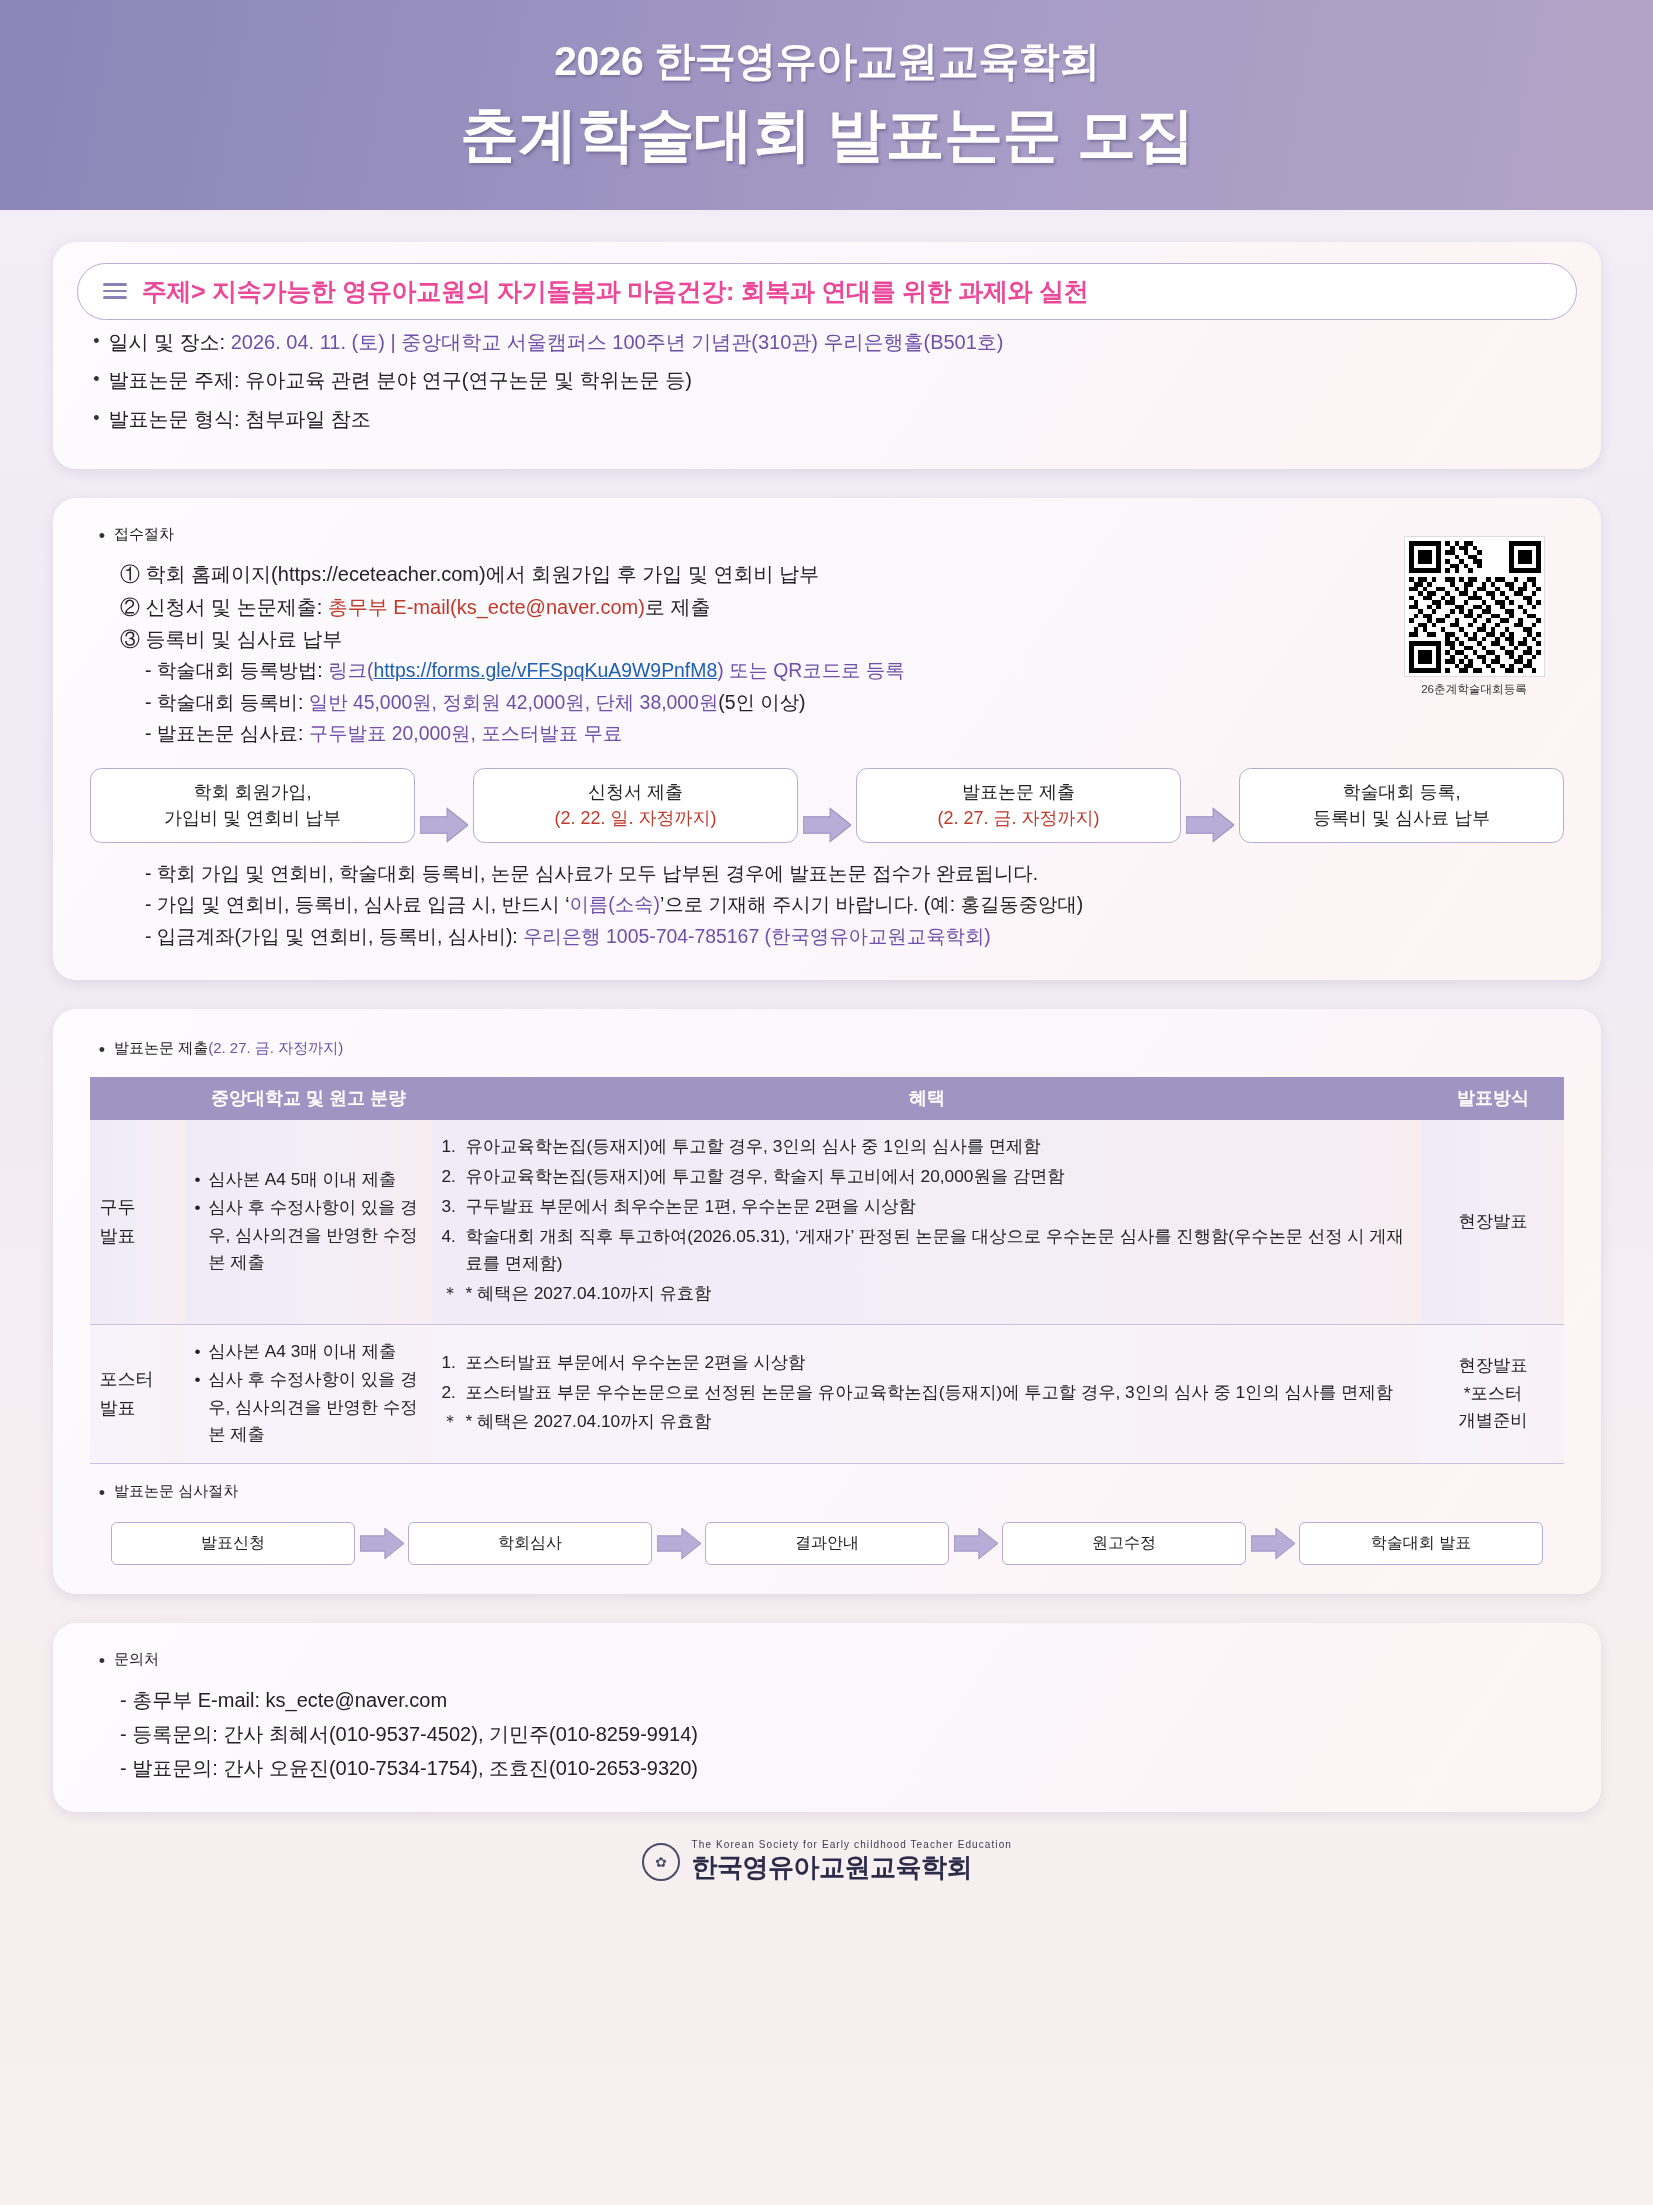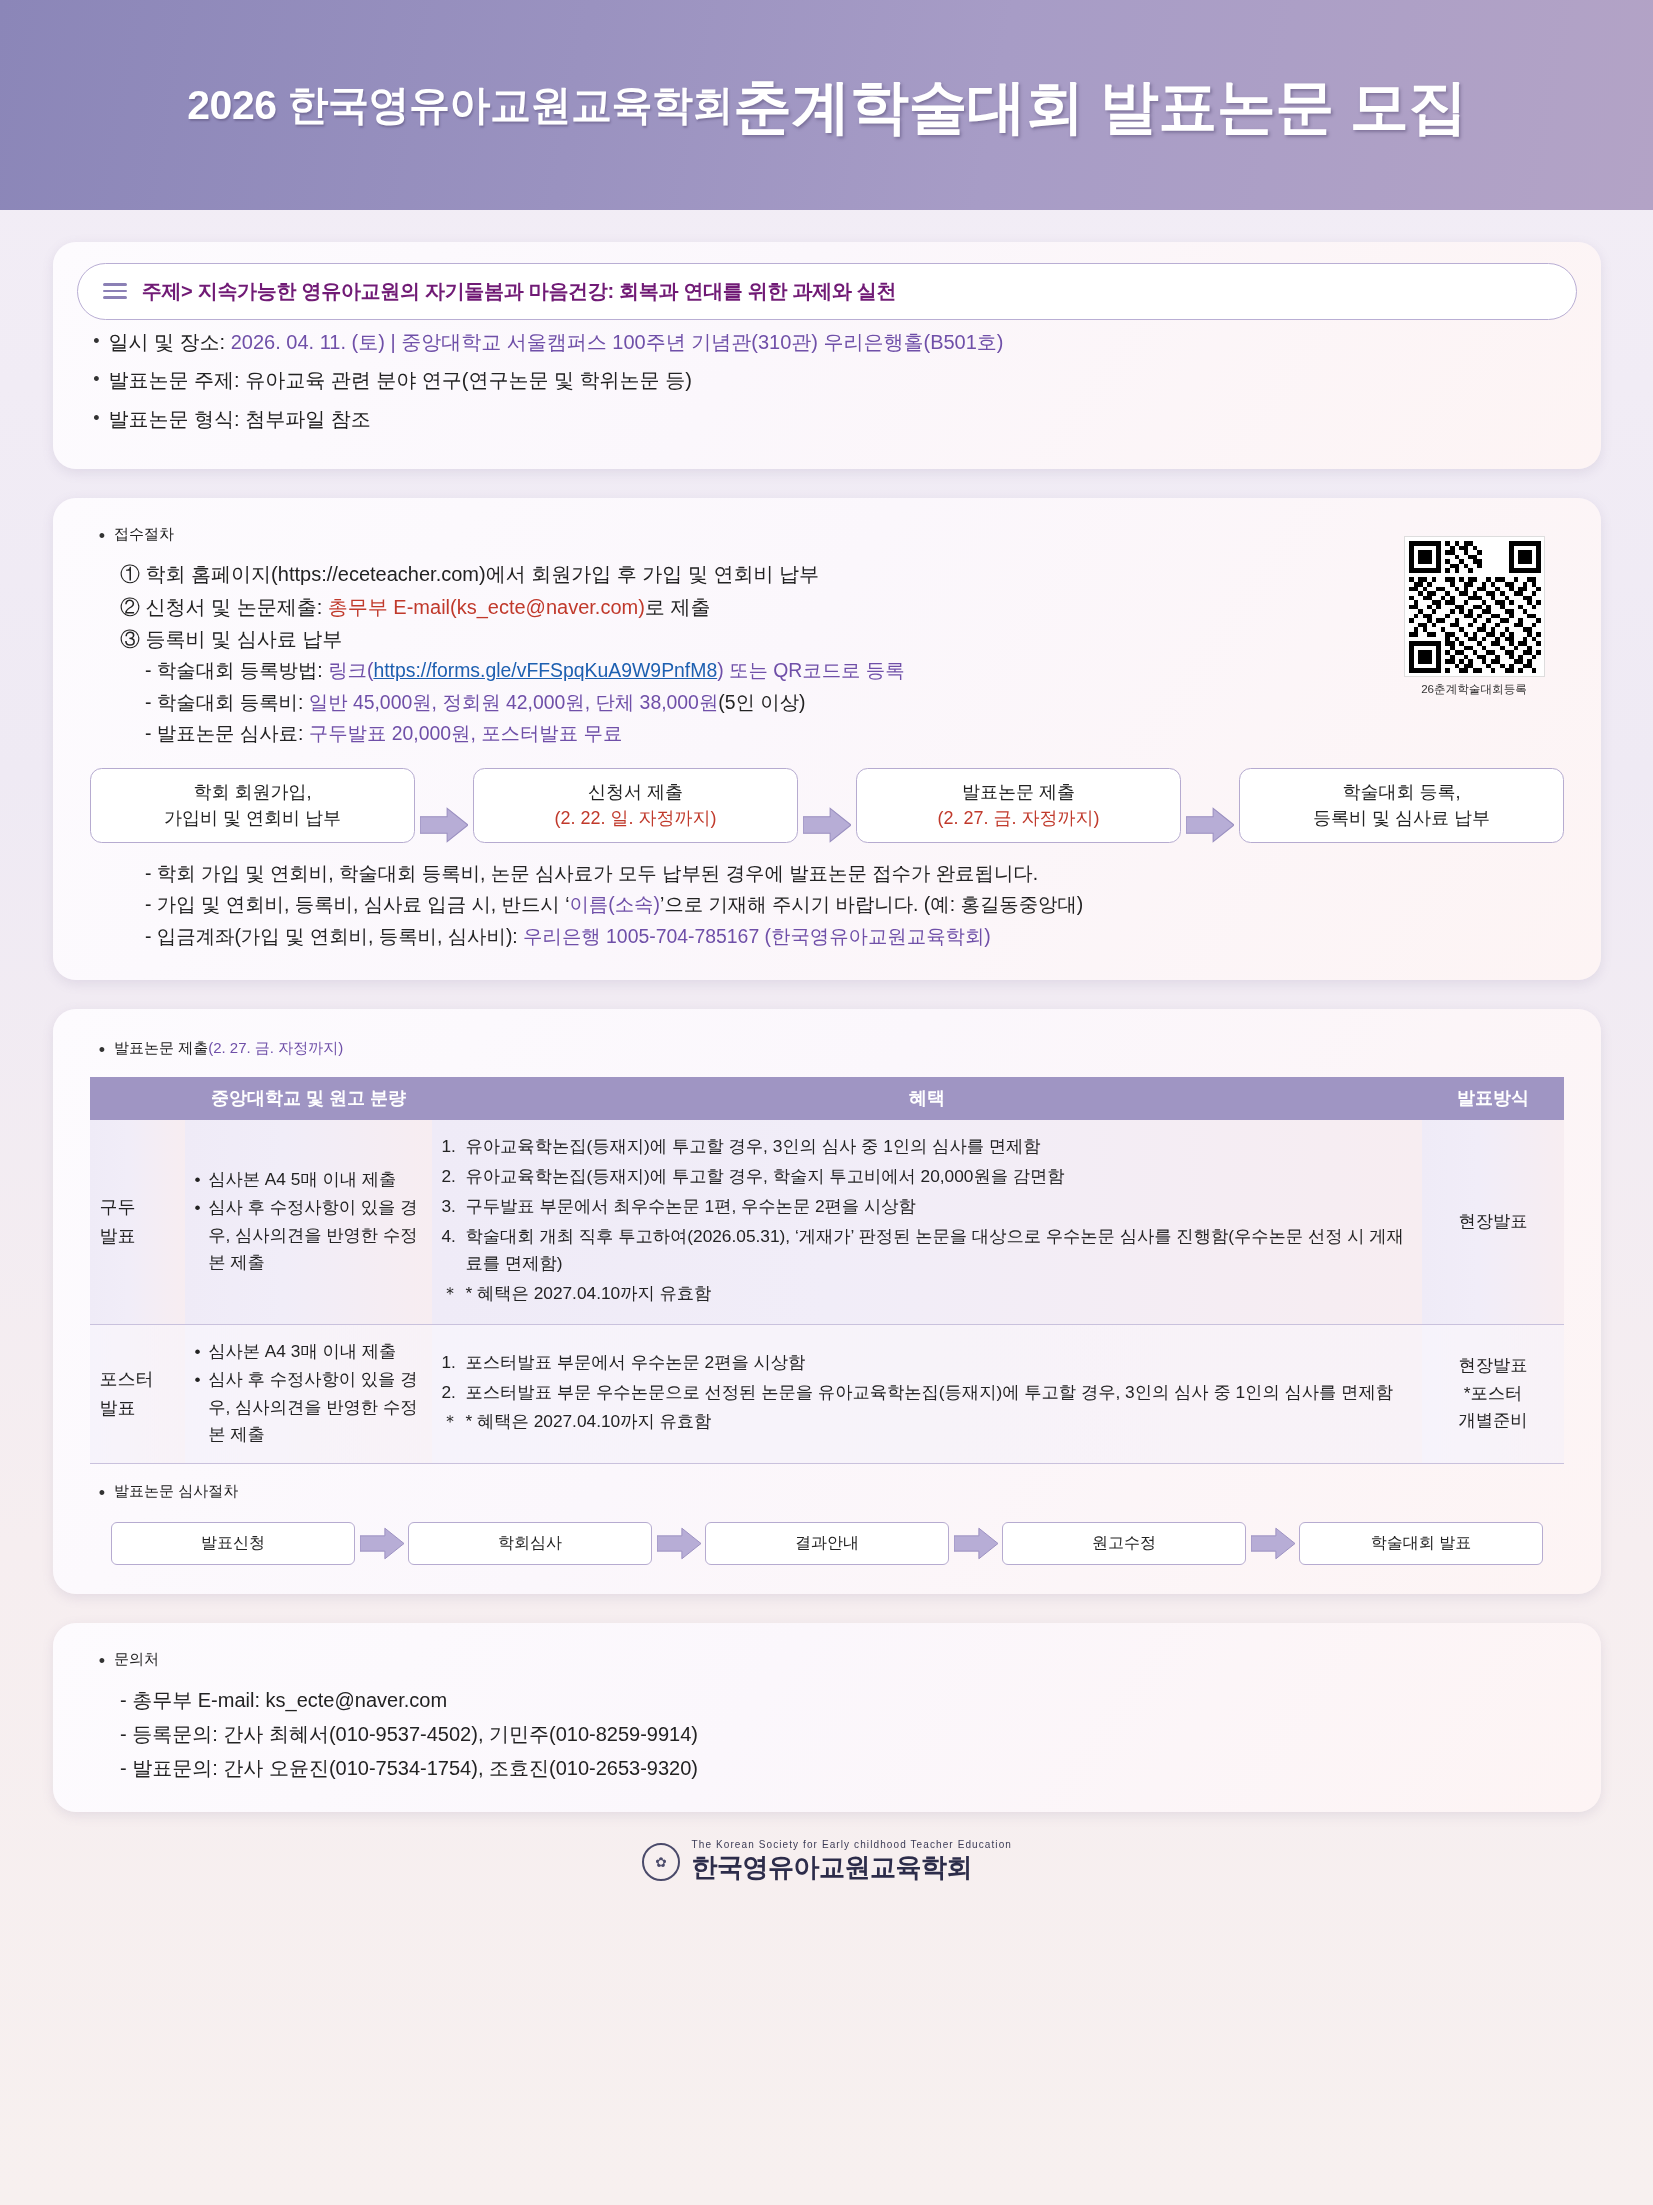--- a/index.html
+++ b/index.html
@@ -12,21 +12,21 @@
     color: #222;
     position: relative;
     overflow: hidden;
   }
   
   .header {
     width:100%;
     height: 210px;
     background: linear-gradient(100deg,#8b86b8 0%, #9a92c0 35%, #a79cc6 60%, #b3a3c6 100%);
     display:flex;
-    flex-direction:row;
+    flex-direction:column;
     align-items:center;
     justify-content:center;
     color:#fff;
     text-align:center;
   }
   .header .line1 {
     font-size: 41px;
     font-weight: bold;
     letter-spacing: -0.5px;
     text-shadow: 1.1px 1.6px 2.1px rgba(60,50,90,.35);
@@ -59,23 +59,23 @@
     height: 57px;
     display:flex;
     align-items:center;
     padding: 0 25px;
   }
   .hamburger { width: 24px; margin-right: 14.7px; flex: none; }
   .hamburger span {
     display:block; height:2.6px; background:#8b80b5; border-radius:1.6px; margin:4.2px 0;
   }
   .topic-text {
-    font-size: 20px;
+    font-size: 25px;
     font-weight: bold;
-    color: #701a75;
+    color: #ec4899;
     letter-spacing:-0.3px;
   }
   .bullet-row {
     display:flex;
     align-items:flex-start;
     font-size: 20px;
     line-height: 1.55;
     margin-bottom: 7.4px;
   }
   .bullet-row .dot {

